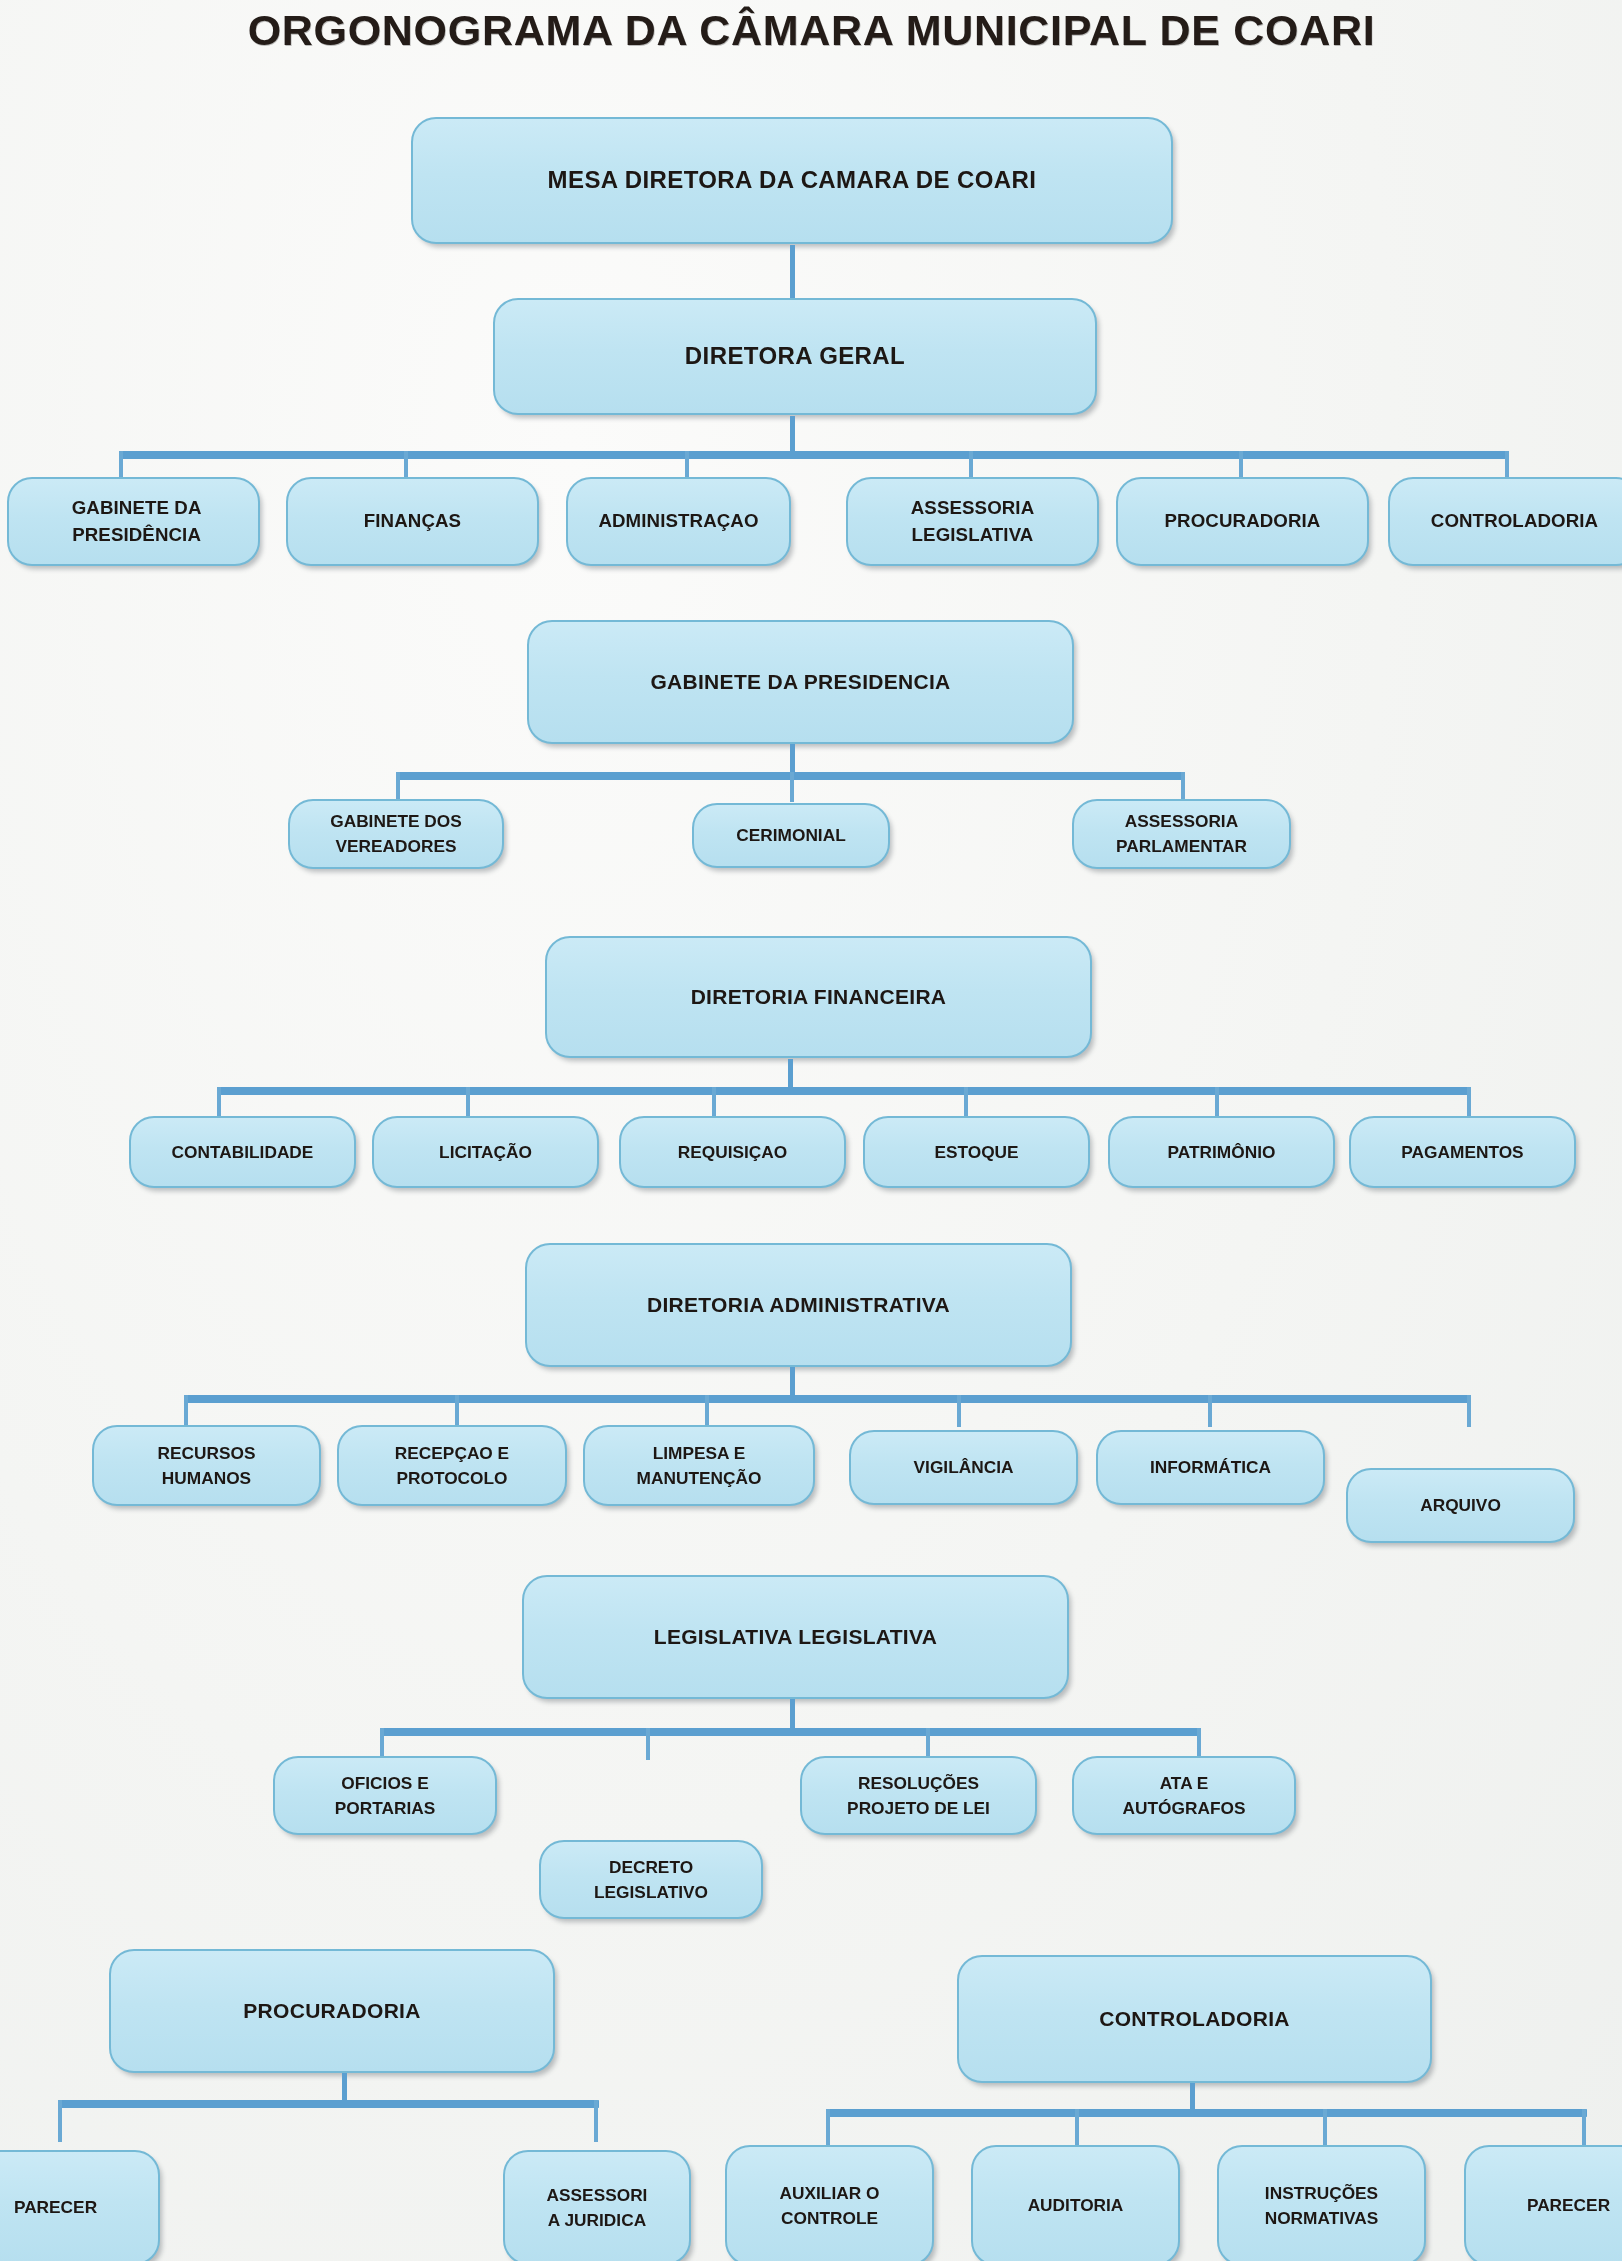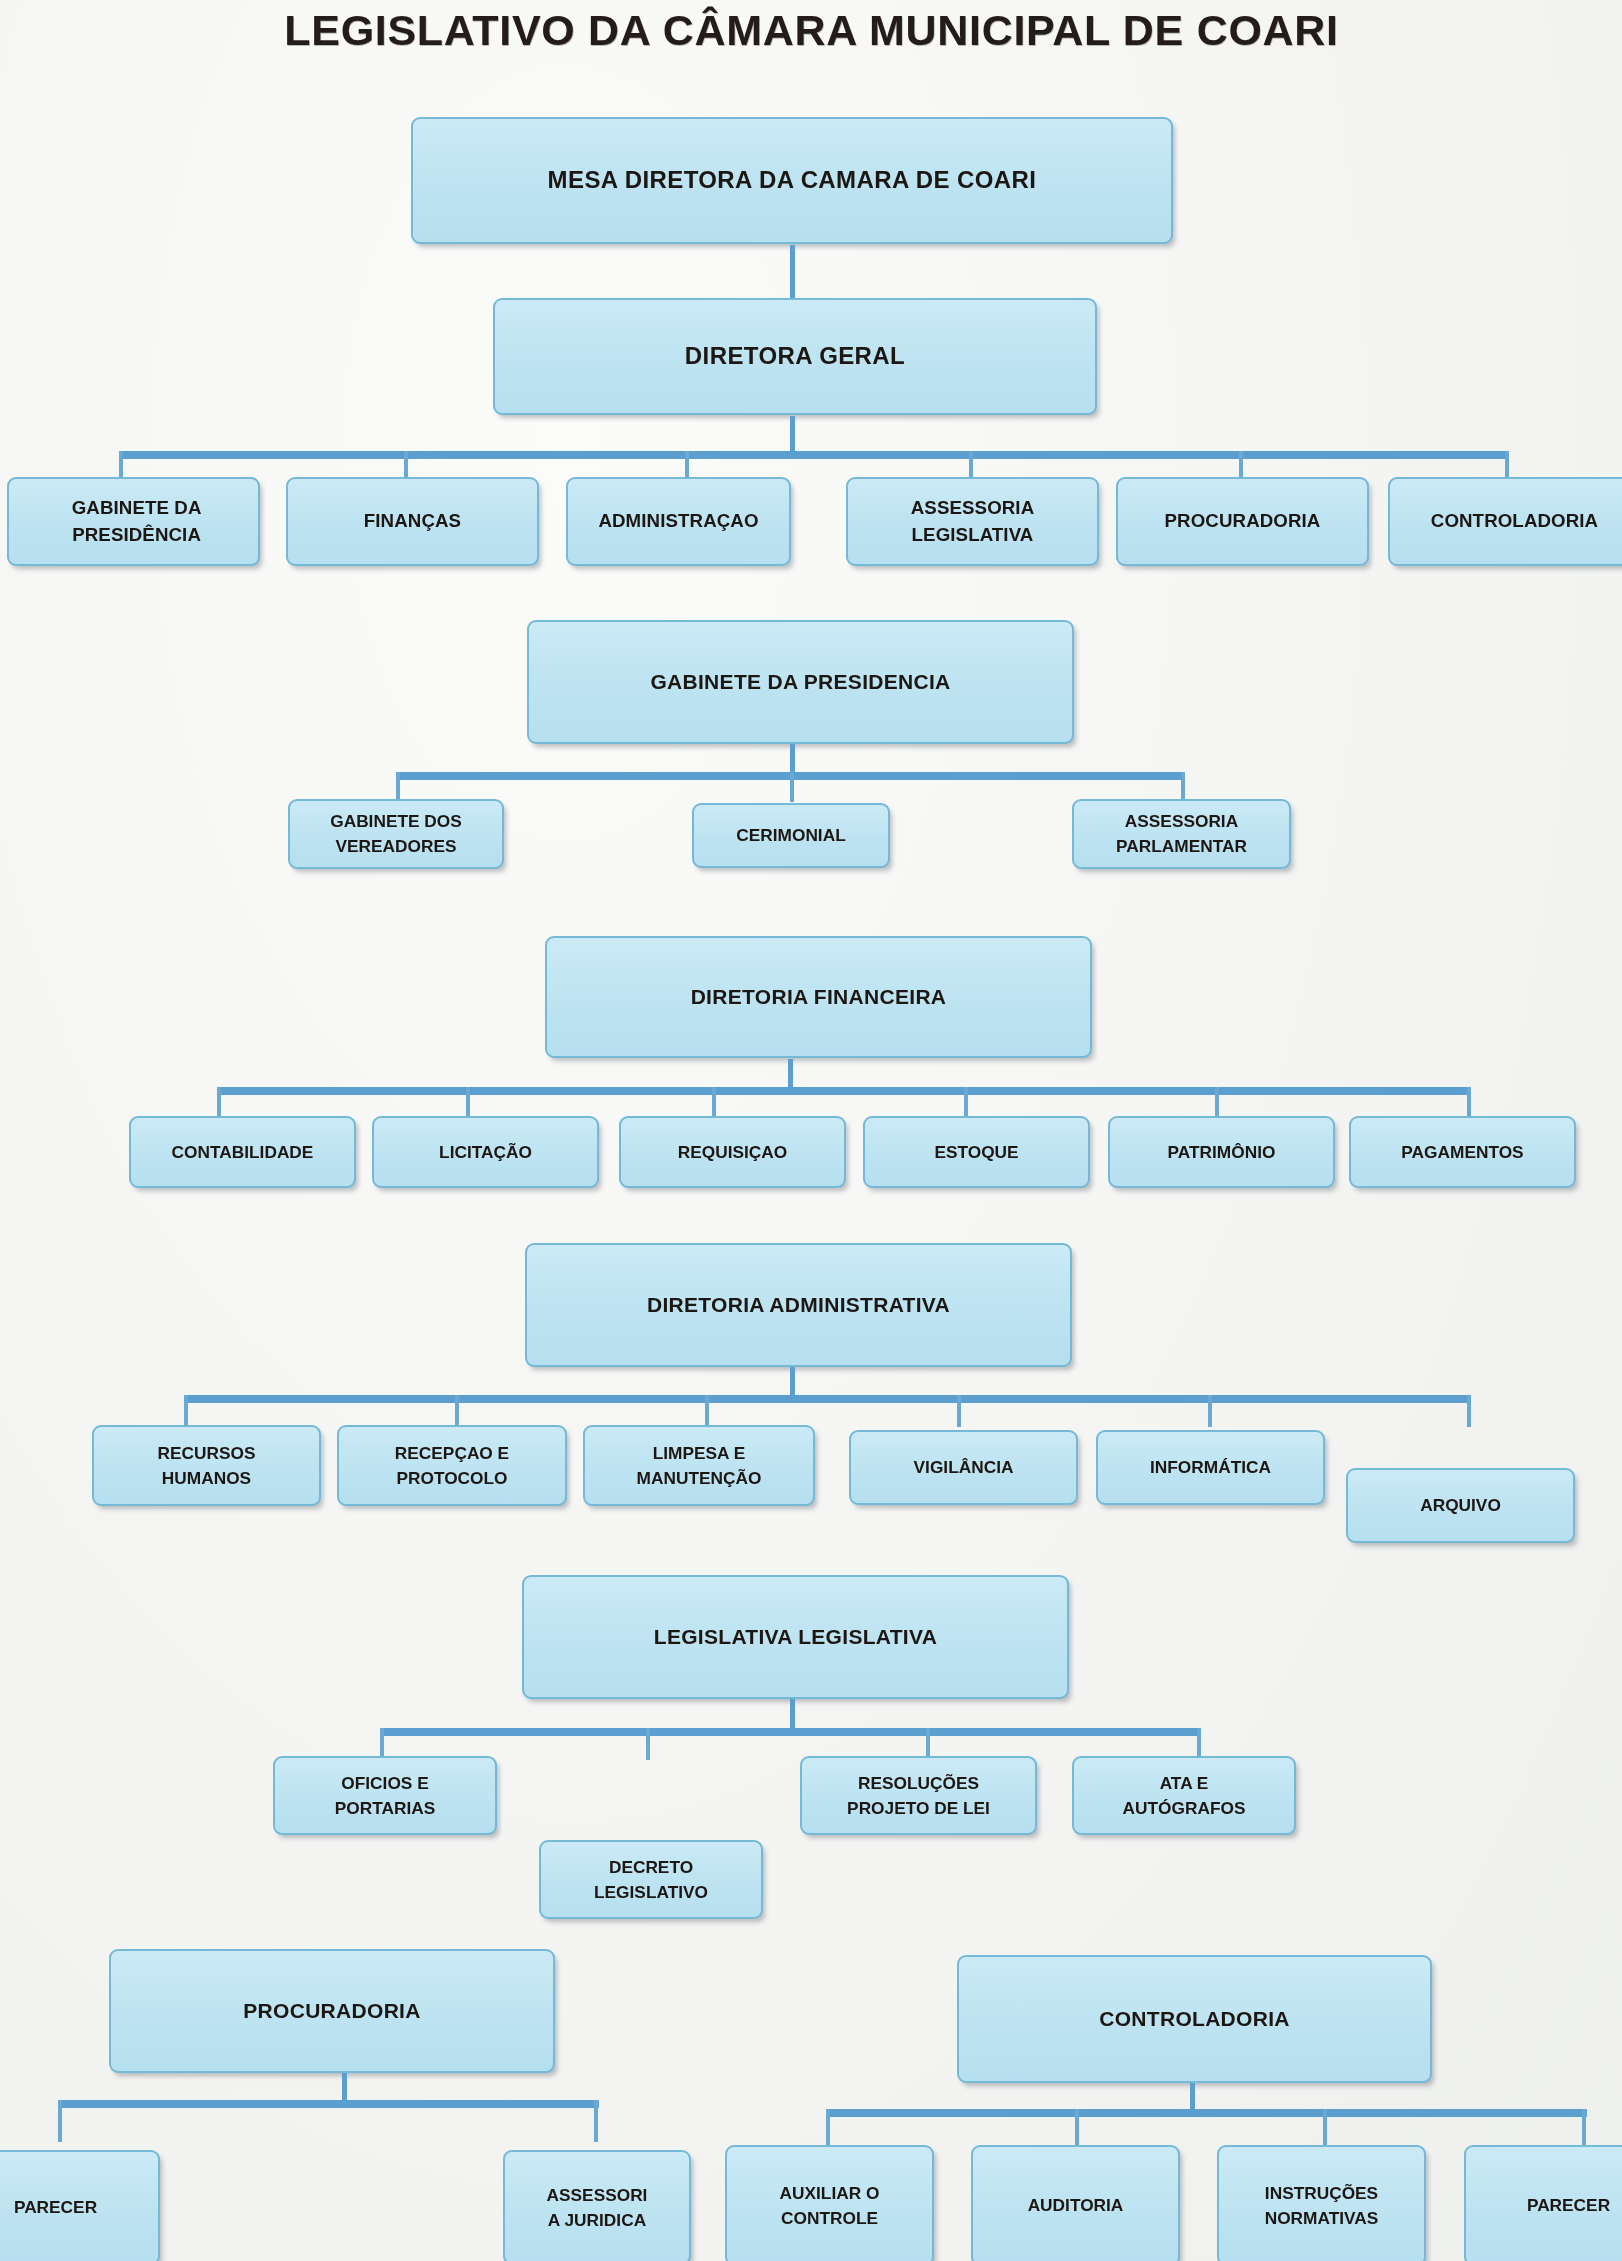--- a/index.html
+++ b/index.html
@@ -30,21 +30,21 @@
     font-family:"Liberation Sans", sans-serif;
     text-shadow:0.7px 0.7px 0 rgba(0,0,0,.25);
   }
 
   
   .node{
     position:absolute;
     box-sizing:border-box;
     background:#c2e6f3;
     border:2.2px solid #74b9d6;
-    border-radius:9px;
+    border-radius:25px;
     display:flex;
     align-items:center;
     justify-content:center;
     text-align:center;
     color:#1d1714;
     font-weight:bold;
     line-height:1.42;
     padding:2.9px 7.2px;
     box-shadow:3.6px 4.3px 5px -2.2px rgba(60,70,80,.33);
     background-image:linear-gradient(180deg,#cbeaf6 0%,#bfe4f2 45%,#b6dfef 100%);
@@ -62,21 +62,21 @@
   .ln.thin{background:#6aa9d4;width:4.3px;}
   .bus{position:absolute;height:8px;background:#5b9fd0;border-radius:0.7px;}
 </style>
 </head>
 <body>
 
 <div id="paper"></div>
 
 <div id="sheet">
 
-  <div class="title">LEGISLATIVO DA CÂMARA MUNICIPAL DE COARI</div>
+  <div class="title">ORGONOGRAMA DA CÂMARA MUNICIPAL DE COARI</div>
 
   <div class="node lv1" style="left:411px;top:117px;width:762px;height:127px;">
     <span class="txt">MESA DIRETORA DA CAMARA DE COARI</span>
   </div>
 
   <div class="ln v" style="left:790px;top:245px;height:55px;"></div>
 
   <div class="node lv1" style="left:493px;top:298px;width:604px;height:117px;">
     <span class="txt">DIRETORA GERAL</span>
   </div>

